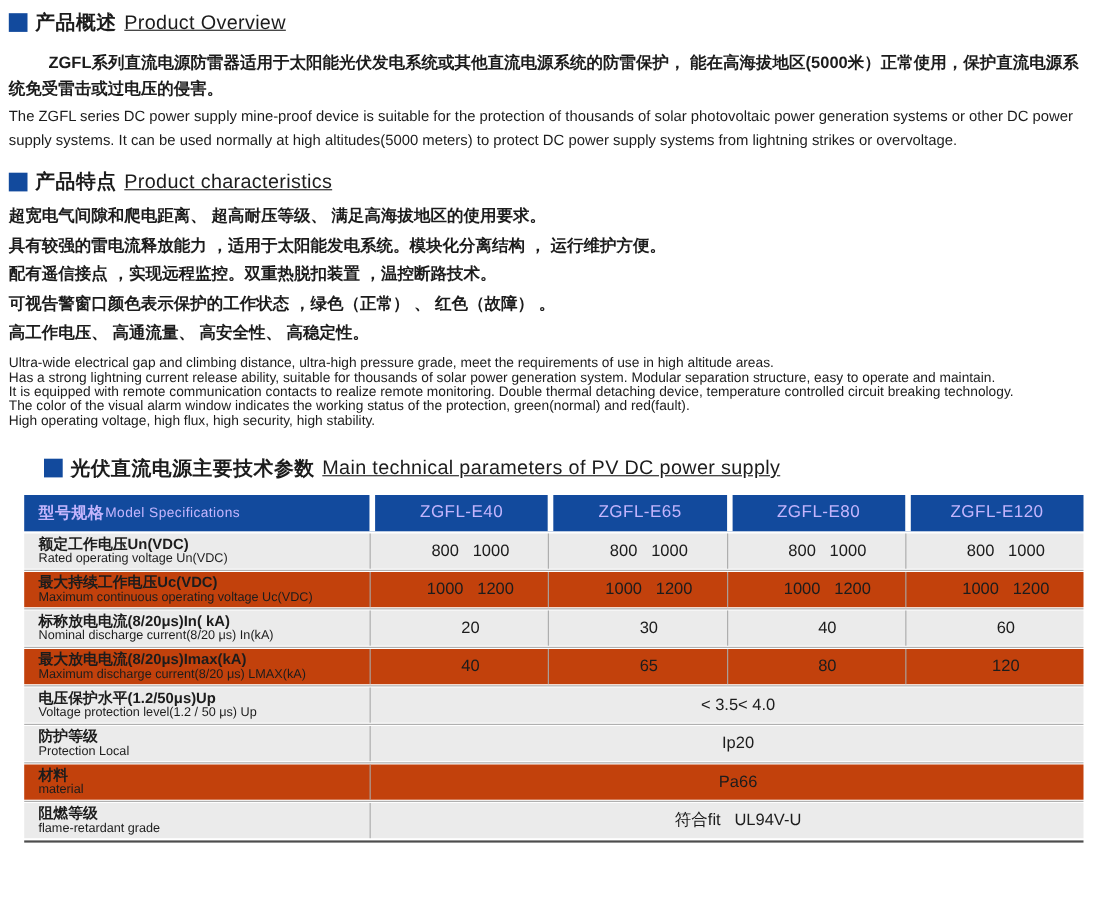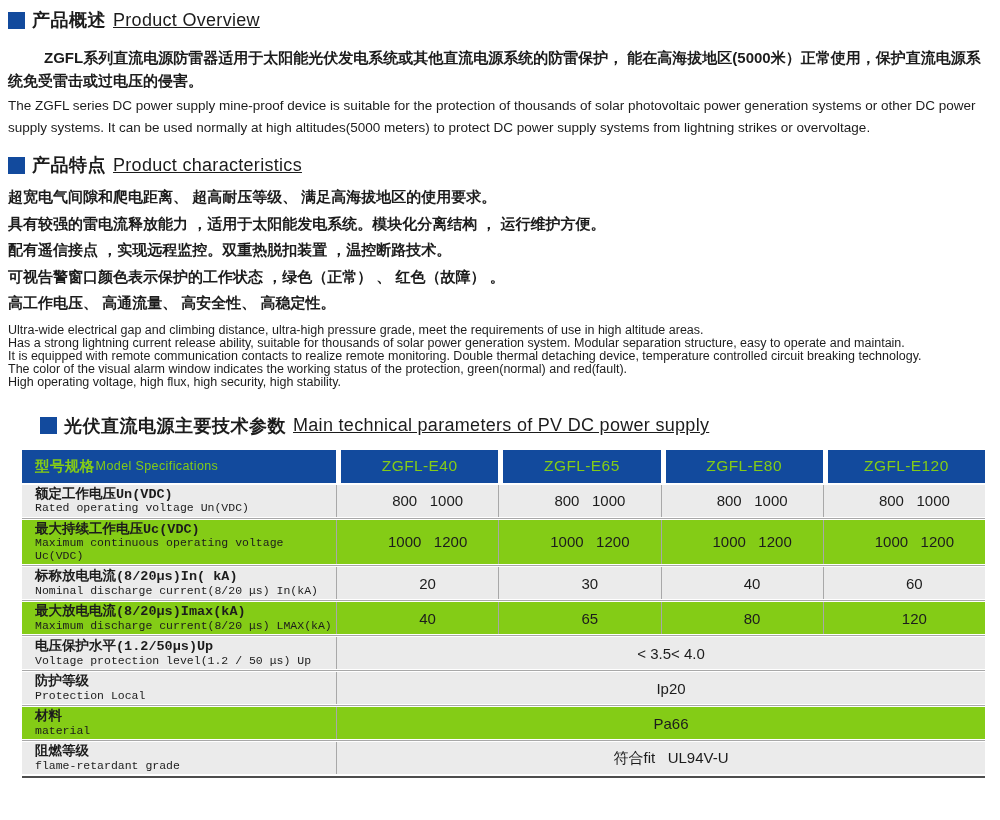--- a/index.html
+++ b/index.html
@@ -35,45 +35,45 @@
   .list-zh{margin-top:7px;}
   .list-zh p{font-size:15px;font-weight:600;line-height:26.5px;}
   .list-en{margin-top:7px;}
   .list-en p{font-size:12.5px;line-height:13.2px;max-width:982px;}
 
   
   .h3{margin-top:24px;padding-left:32px;}
   .ptable{margin:12px 0 0 14px;width:963px;}
   .thead{display:grid;grid-template-columns:314px repeat(4,1fr);}
   .th{
-    background:var(--blue);color:#84cc16;height:33px;
+    background:var(--blue);color:#c4b5fd;height:33px;
     display:flex;align-items:center;justify-content:center;
     font-size:15.5px;letter-spacing:.4px;
   }
   .th+.th{border-left:5px solid #fff;}
   .th-label{justify-content:flex-start;padding-left:13px;}
   .th-label .zh{font-size:14.5px;font-weight:700;}
   .th-label .en{font-size:12.5px;font-weight:400;margin-left:1px;}
 
   .tbody{margin-top:2px;}
   .trow{display:grid;grid-template-columns:314px repeat(4,1fr);min-height:30px;}
   .trow.merged{grid-template-columns:314px 1fr;}
   .trow.gray{background:var(--row-gray);}
-  .trow.white{background:#84cc16;}
+  .trow.white{background:#c2410c;}
   .trow+.trow{margin-top:3px;position:relative;}
   .trow+.trow::before{
     content:"";position:absolute;top:-2px;left:0;right:0;height:1px;
     background:var(--line-gray);
   }
   .td{display:flex;align-items:center;justify-content:center;
       font-size:15px;white-space:pre;}
   .td+.td{border-left:1px solid var(--line-gray);padding-left:20px;}
   .td-label{
     flex-direction:column;align-items:flex-start;justify-content:center;
-    padding:2px 4px 2px 13px;border-left:none;white-space:normal;font-family:Liberation Mono, monospace;
+    padding:2px 4px 2px 13px;border-left:none;white-space:normal;
   }
   .td-label .zh{font-size:13.5px;font-weight:600;line-height:15.5px;}
   .td-label .en{font-size:11.5px;font-weight:400;line-height:12.5px;}
   .pair{display:flex;}
   .mixed .zh-val{font-size:14px;font-weight:600;}
   .mixed .en-val{font-size:13.5px;}
   .tbottom{height:2px;background:#4d4d4d;margin-top:2px;}
 </style>
 </head>
 <body>

